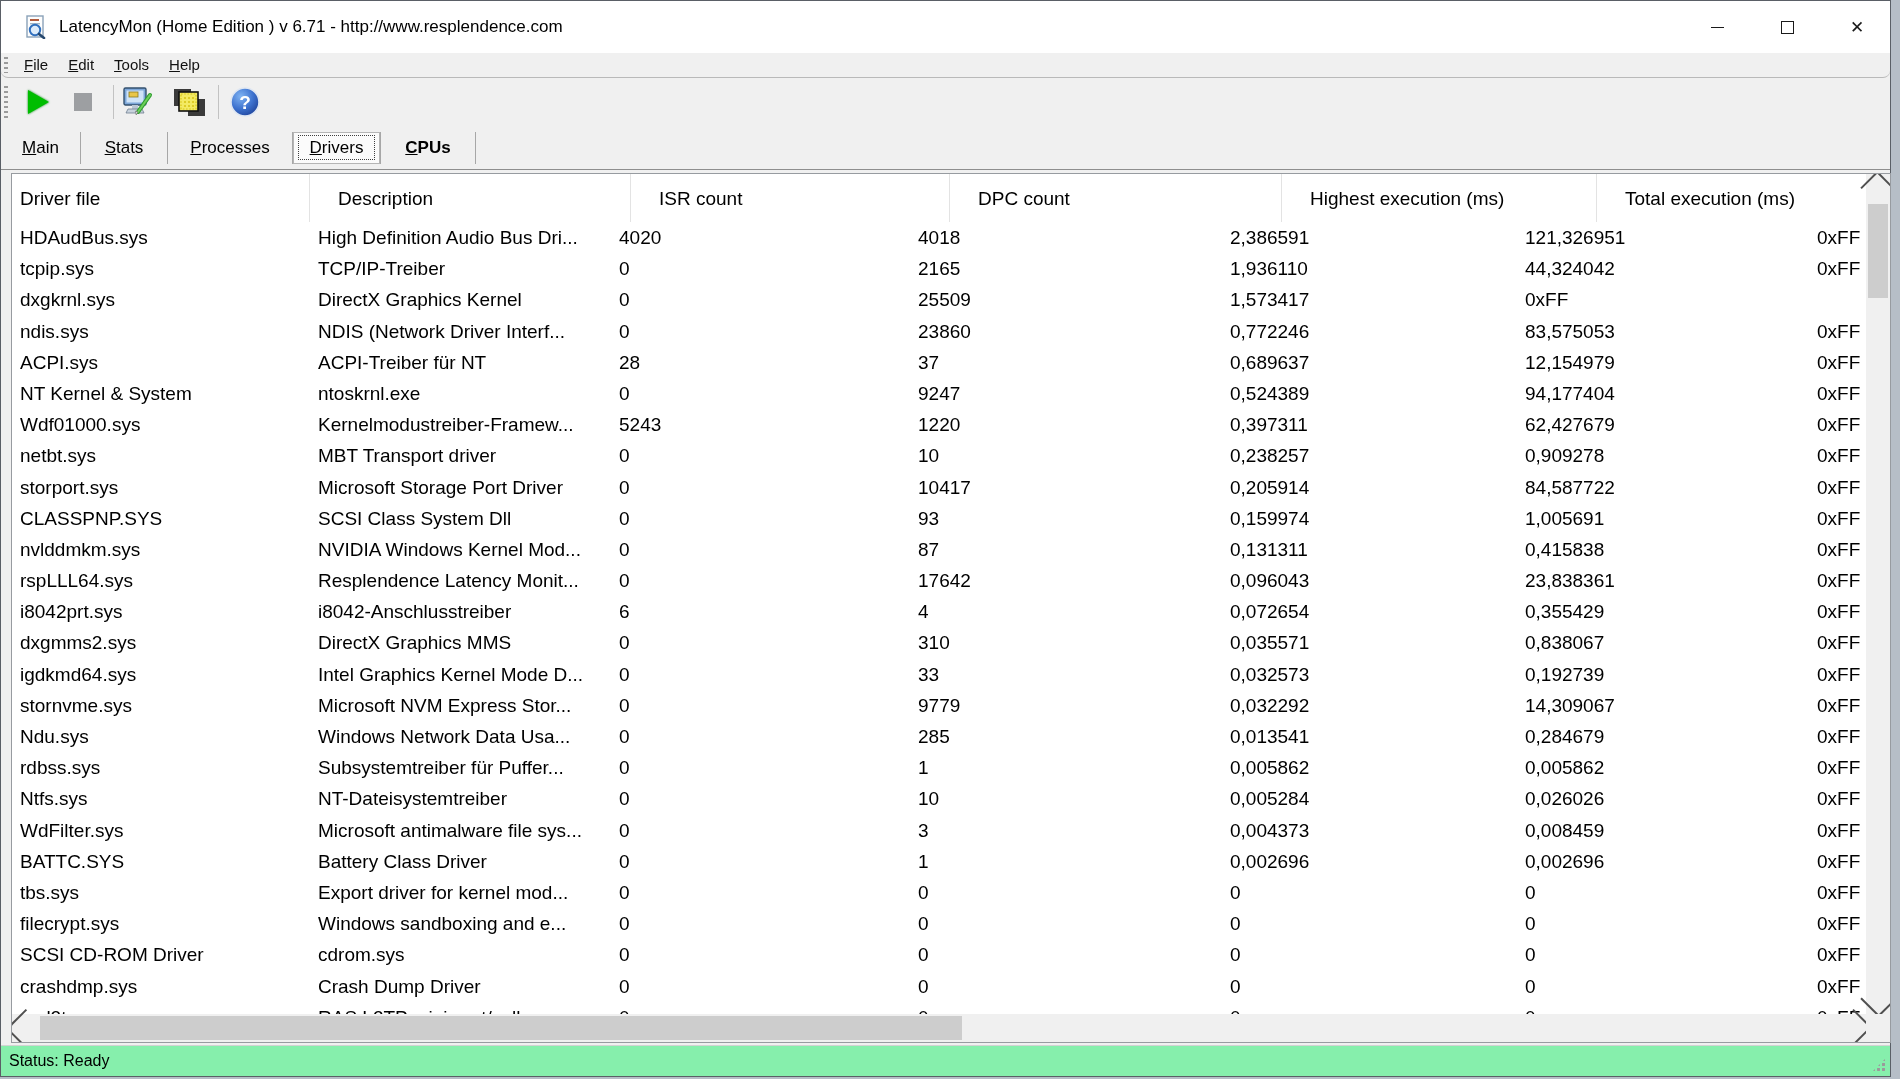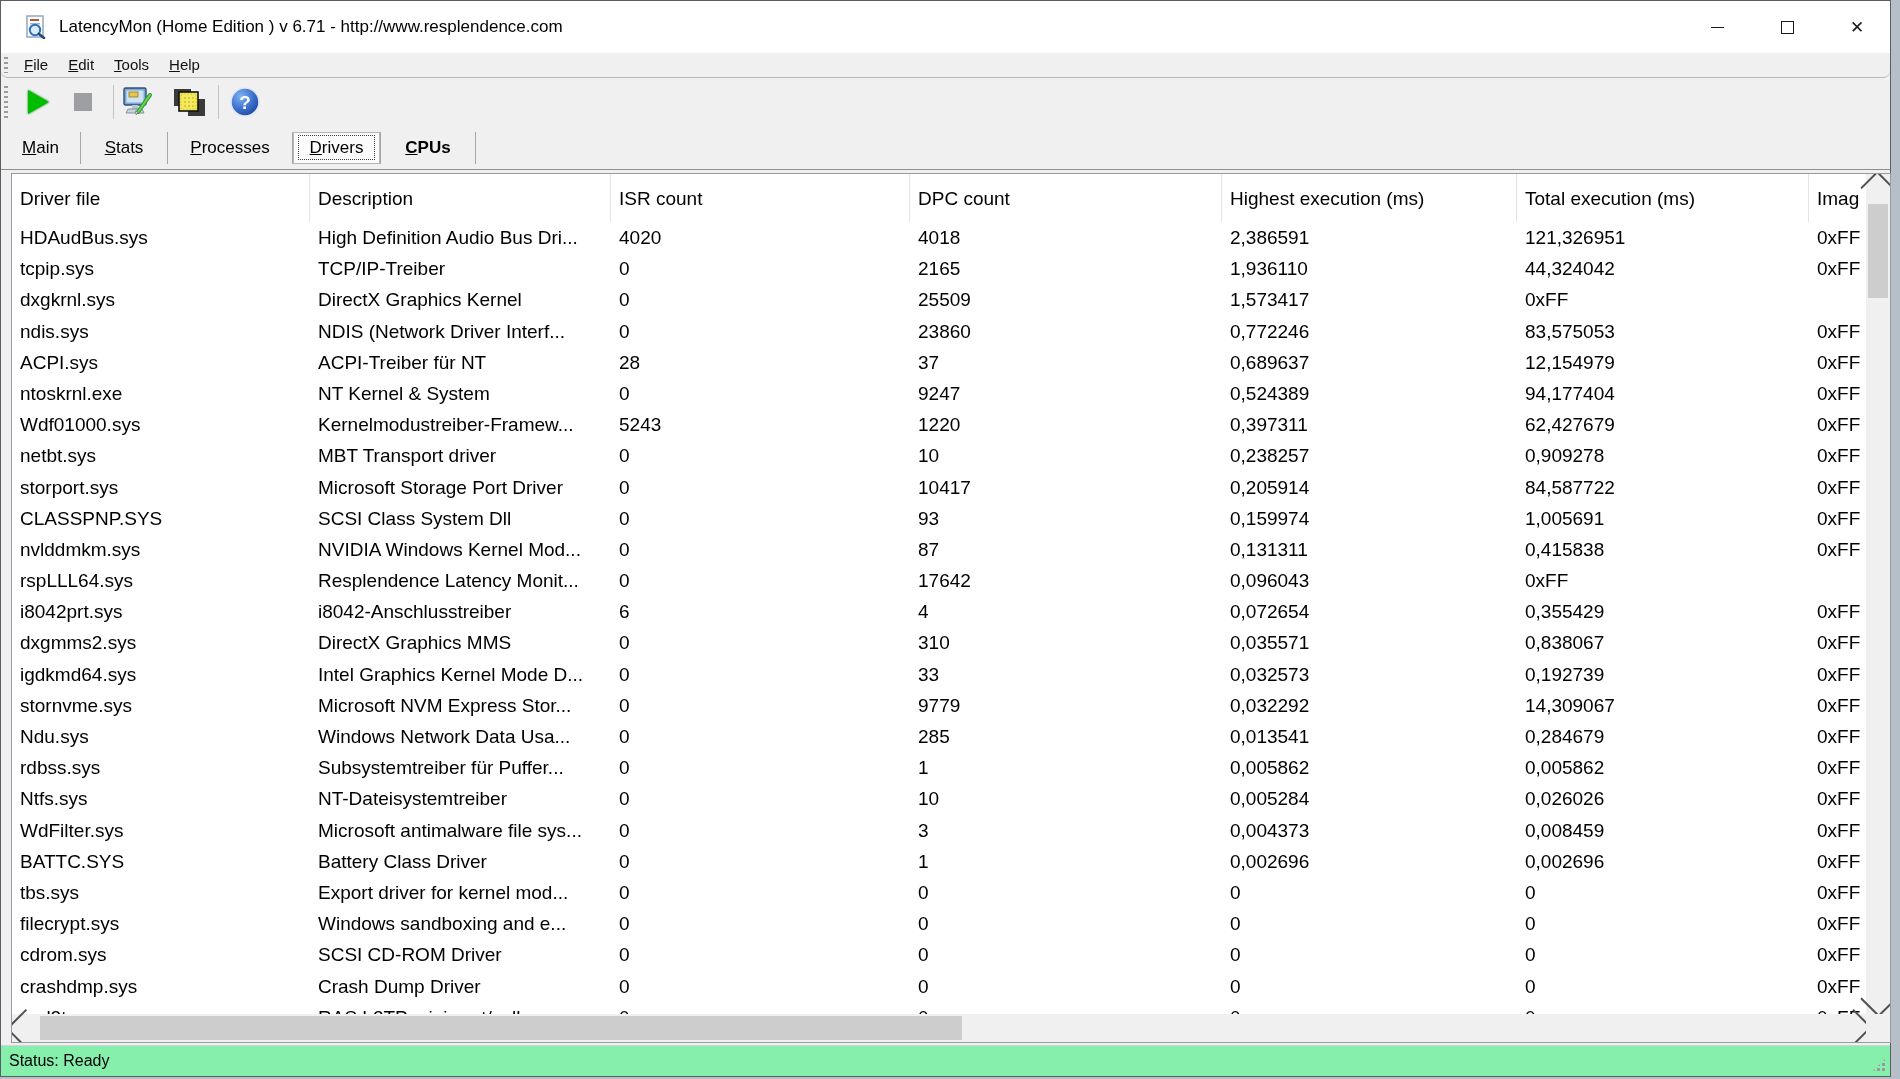--- a/index.html
+++ b/index.html
@@ -42,21 +42,21 @@
   .tab-label{display:inline-block;}
   .tab-label::first-letter{text-decoration:underline;}
   .tab.selected{background:#fbfbfb;box-shadow:inset 0 0 0 1px #b5b5b5;}
   .tab.selected::before{content:"";position:absolute;left:5px;right:5px;top:3px;bottom:4px;border:1px dotted #3f3f3f;}
   
   .listview{
     position:absolute;left:10px;top:172px;width:1880px;height:870px;
     background:#ffffff;border:1px solid #979ba0;box-sizing:border-box;overflow:hidden;
   }
   .lv-grid{display:grid;grid-template-columns:298px 301px 299px 312px 295px 292px 110px;}
-  .lv-header{position:absolute;left:0;top:0;right:24px;height:48px;background:#fff;}
+  .lv-header{position:absolute;left:0;top:0;right:24px;height:48px;background:#fff;gap:20px;}
   .lv-hcell{height:48px;line-height:50px;font-size:19px;color:#000;padding:0 4px 0 8px;border-right:1px solid #e3e3e3;box-sizing:border-box;white-space:nowrap;overflow:hidden;background:#fff;}
   .lv-rows{position:absolute;left:0;top:48px;right:0;bottom:28px;overflow:hidden;}
   .lv-row{height:31.2px;}
   .lv-cell{height:31.2px;line-height:31.2px;font-size:19px;color:#000;padding:0 4px 0 8px;white-space:nowrap;overflow:hidden;box-sizing:border-box;}
   
   .vscroll{position:absolute;top:0;right:0;bottom:28px;width:24px;background:#f0f0f0;}
   .vthumb{position:absolute;left:2px;right:2px;top:30px;height:94px;background:#cdcdcd;}
   .sb-btn{position:absolute;display:flex;align-items:center;justify-content:center;background:#f0f0f0;}
   .vscroll .up{left:0;top:0;width:24px;height:26px;}
   .vscroll .down{left:0;bottom:0;width:24px;height:26px;}
@@ -228,22 +228,22 @@
         <div class="lv-row lv-grid">
         <div class="lv-cell">ACPI.sys</div>
         <div class="lv-cell">ACPI-Treiber für NT</div>
         <div class="lv-cell">28</div>
         <div class="lv-cell">37</div>
         <div class="lv-cell">0,689637</div>
         <div class="lv-cell">12,154979</div>
         <div class="lv-cell">0xFF</div>
       </div>
         <div class="lv-row lv-grid">
+        <div class="lv-cell">NT Kernel &amp; System</div>
         <div class="lv-cell">ntoskrnl.exe</div>
-        <div class="lv-cell">NT Kernel &amp; System</div>
         <div class="lv-cell">0</div>
         <div class="lv-cell">9247</div>
         <div class="lv-cell">0,524389</div>
         <div class="lv-cell">94,177404</div>
         <div class="lv-cell">0xFF</div>
       </div>
         <div class="lv-row lv-grid">
         <div class="lv-cell">Wdf01000.sys</div>
         <div class="lv-cell">Kernelmodustreiber-Framew...</div>
         <div class="lv-cell">5243</div>
@@ -287,20 +287,21 @@
         <div class="lv-cell">0,131311</div>
         <div class="lv-cell">0,415838</div>
         <div class="lv-cell">0xFF</div>
       </div>
         <div class="lv-row lv-grid">
         <div class="lv-cell">rspLLL64.sys</div>
         <div class="lv-cell">Resplendence Latency Monit...</div>
         <div class="lv-cell">0</div>
         <div class="lv-cell">17642</div>
         <div class="lv-cell">0,096043</div>
+        <div class="lv-cell">23,838361</div>
         <div class="lv-cell">0xFF</div>
       </div>
         <div class="lv-row lv-grid">
         <div class="lv-cell">i8042prt.sys</div>
         <div class="lv-cell">i8042-Anschlusstreiber</div>
         <div class="lv-cell">6</div>
         <div class="lv-cell">4</div>
         <div class="lv-cell">0,072654</div>
         <div class="lv-cell">0,355429</div>
         <div class="lv-cell">0xFF</div>
@@ -389,22 +390,22 @@
         <div class="lv-row lv-grid">
         <div class="lv-cell">filecrypt.sys</div>
         <div class="lv-cell">Windows sandboxing and e...</div>
         <div class="lv-cell">0</div>
         <div class="lv-cell">0</div>
         <div class="lv-cell">0</div>
         <div class="lv-cell">0</div>
         <div class="lv-cell">0xFF</div>
       </div>
         <div class="lv-row lv-grid">
+        <div class="lv-cell">SCSI CD-ROM Driver</div>
         <div class="lv-cell">cdrom.sys</div>
-        <div class="lv-cell">SCSI CD-ROM Driver</div>
         <div class="lv-cell">0</div>
         <div class="lv-cell">0</div>
         <div class="lv-cell">0</div>
         <div class="lv-cell">0</div>
         <div class="lv-cell">0xFF</div>
       </div>
         <div class="lv-row lv-grid">
         <div class="lv-cell">crashdmp.sys</div>
         <div class="lv-cell">Crash Dump Driver</div>
         <div class="lv-cell">0</div>

